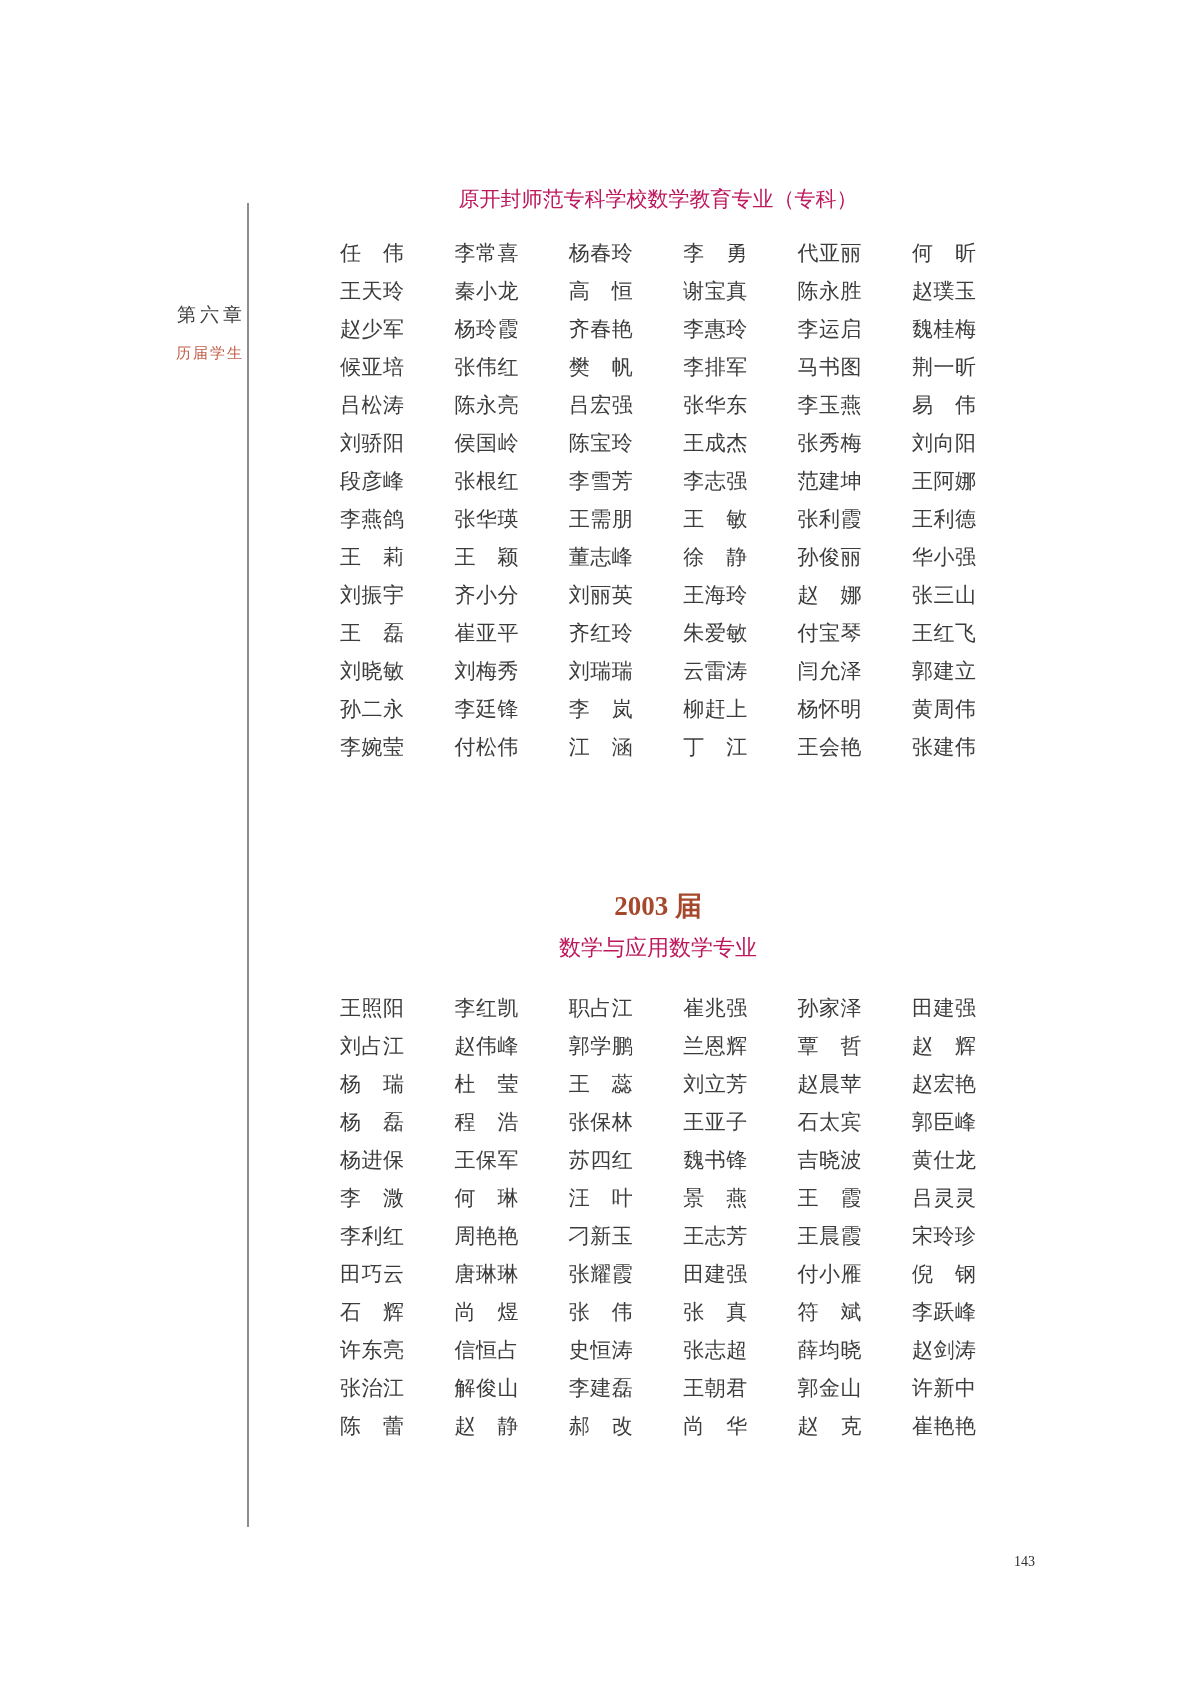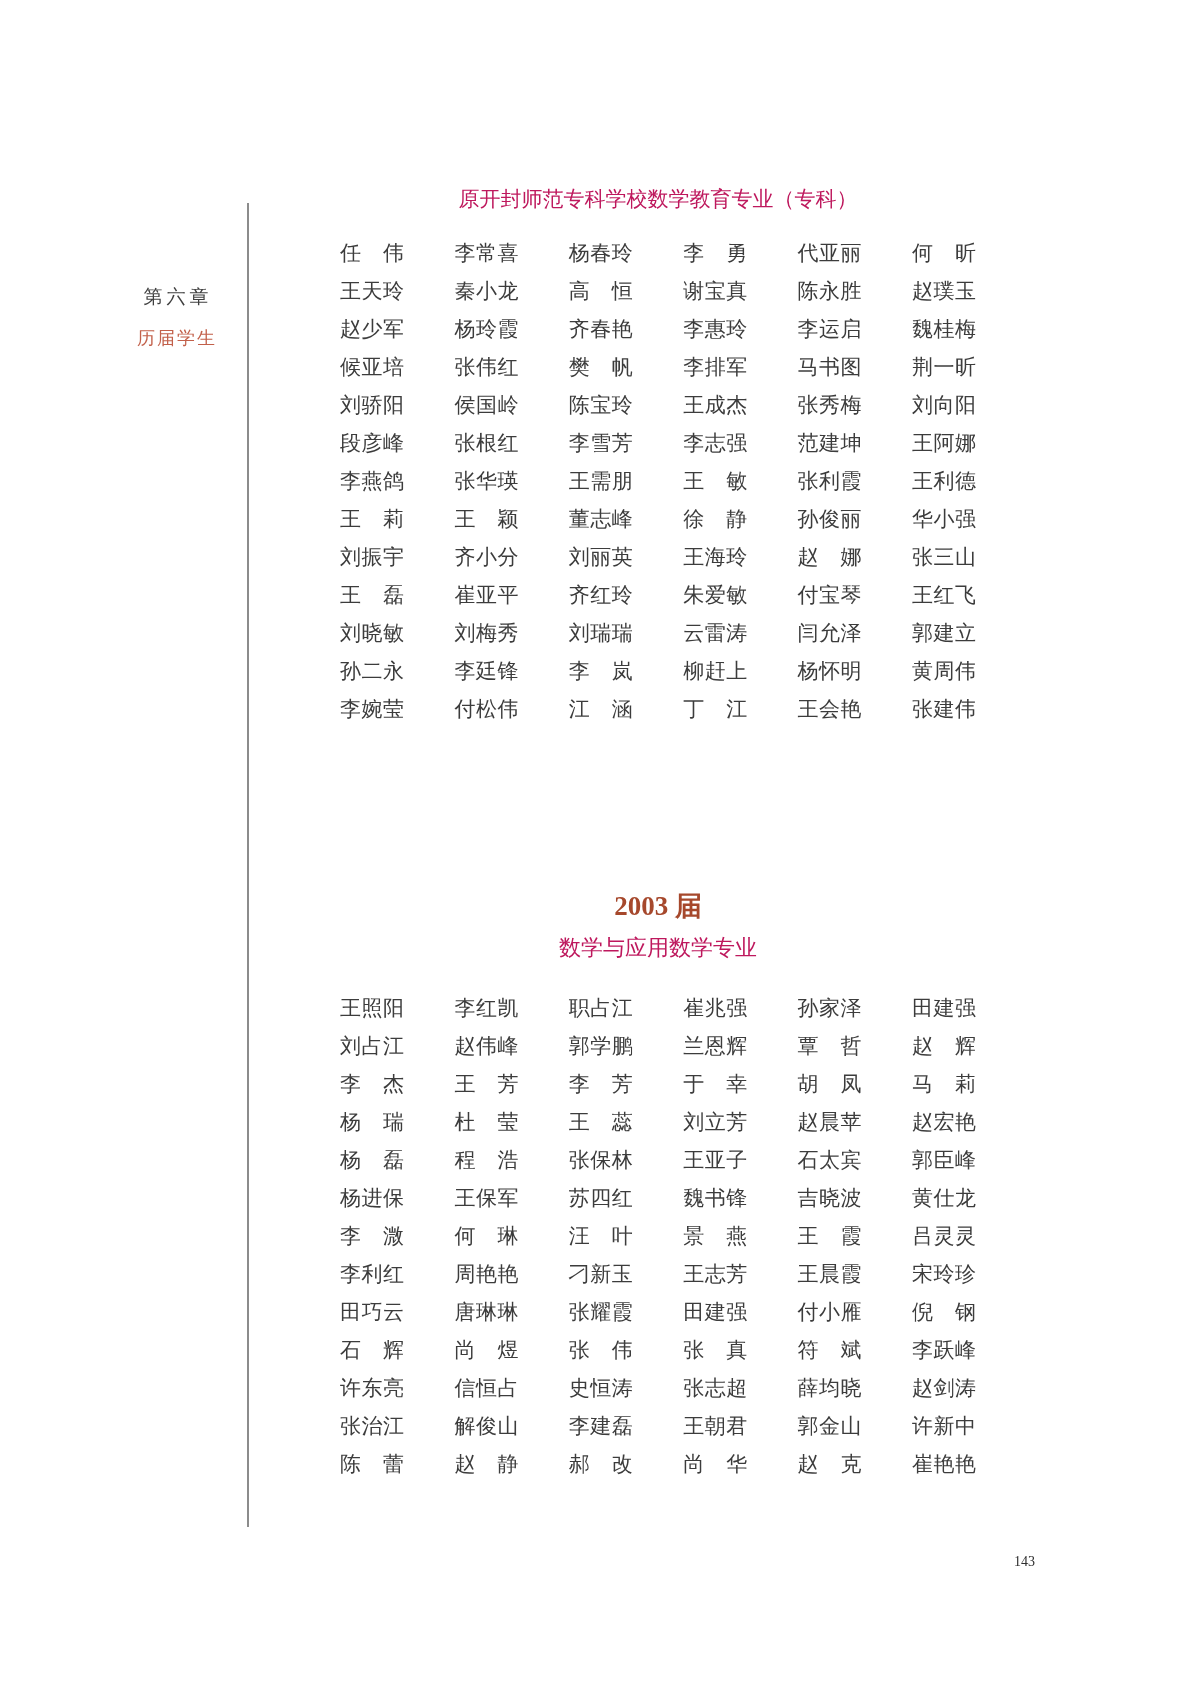--- a/index.html
+++ b/index.html
@@ -17,35 +17,35 @@
     position: absolute;
     left: 247px;
     top: 203px;
     width: 2px;
     height: 1324px;
     background: #8c8c8c;
   }
   .sidebar {
     position: absolute;
     left: 110px;
-    top: 284px;
+    top: 302px;
     width: 132px;
-    text-align: center;
+    text-align: right;
   }
   .chapter {
     font-family: "Liberation Sans", "DejaVu Sans", sans-serif;
     font-size: 19px;
     letter-spacing: 4px;
     color: #3f3f3f;
     margin-right: -4px;
   }
   .topic {
     margin-top: 16px;
     font-family: "Liberation Sans", "DejaVu Sans", sans-serif;
-    font-size: 18px;
+    font-size: 15px;
     letter-spacing: 2px;
     color: #c2604a;
     margin-right: -2px;
   }
   .content {
     position: absolute;
     left: 340px;
     top: 0;
     width: 636px;
   }
@@ -136,20 +136,28 @@
         </div>
         <div class="name-row">
           <span class="name">候亚培</span>
           <span class="name">张伟红</span>
           <span class="name">樊帆</span>
           <span class="name">李排军</span>
           <span class="name">马书图</span>
           <span class="name">荆一昕</span>
         </div>
         <div class="name-row">
+          <span class="name">吕松涛</span>
+          <span class="name">陈永亮</span>
+          <span class="name">吕宏强</span>
+          <span class="name">张华东</span>
+          <span class="name">李玉燕</span>
+          <span class="name">易伟</span>
+        </div>
+        <div class="name-row">
           <span class="name">刘骄阳</span>
           <span class="name">侯国岭</span>
           <span class="name">陈宝玲</span>
           <span class="name">王成杰</span>
           <span class="name">张秀梅</span>
           <span class="name">刘向阳</span>
         </div>
         <div class="name-row">
           <span class="name">段彦峰</span>
           <span class="name">张根红</span>
@@ -229,28 +237,20 @@
         </div>
         <div class="name-row">
           <span class="name">刘占江</span>
           <span class="name">赵伟峰</span>
           <span class="name">郭学鹏</span>
           <span class="name">兰恩辉</span>
           <span class="name">覃哲</span>
           <span class="name">赵辉</span>
         </div>
         <div class="name-row">
-          <span class="name">李杰</span>
-          <span class="name">王芳</span>
-          <span class="name">李芳</span>
-          <span class="name">于幸</span>
-          <span class="name">胡凤</span>
-          <span class="name">马莉</span>
-        </div>
-        <div class="name-row">
           <span class="name">杨瑞</span>
           <span class="name">杜莹</span>
           <span class="name">王蕊</span>
           <span class="name">刘立芳</span>
           <span class="name">赵晨苹</span>
           <span class="name">赵宏艳</span>
         </div>
         <div class="name-row">
           <span class="name">杨磊</span>
           <span class="name">程浩</span>

